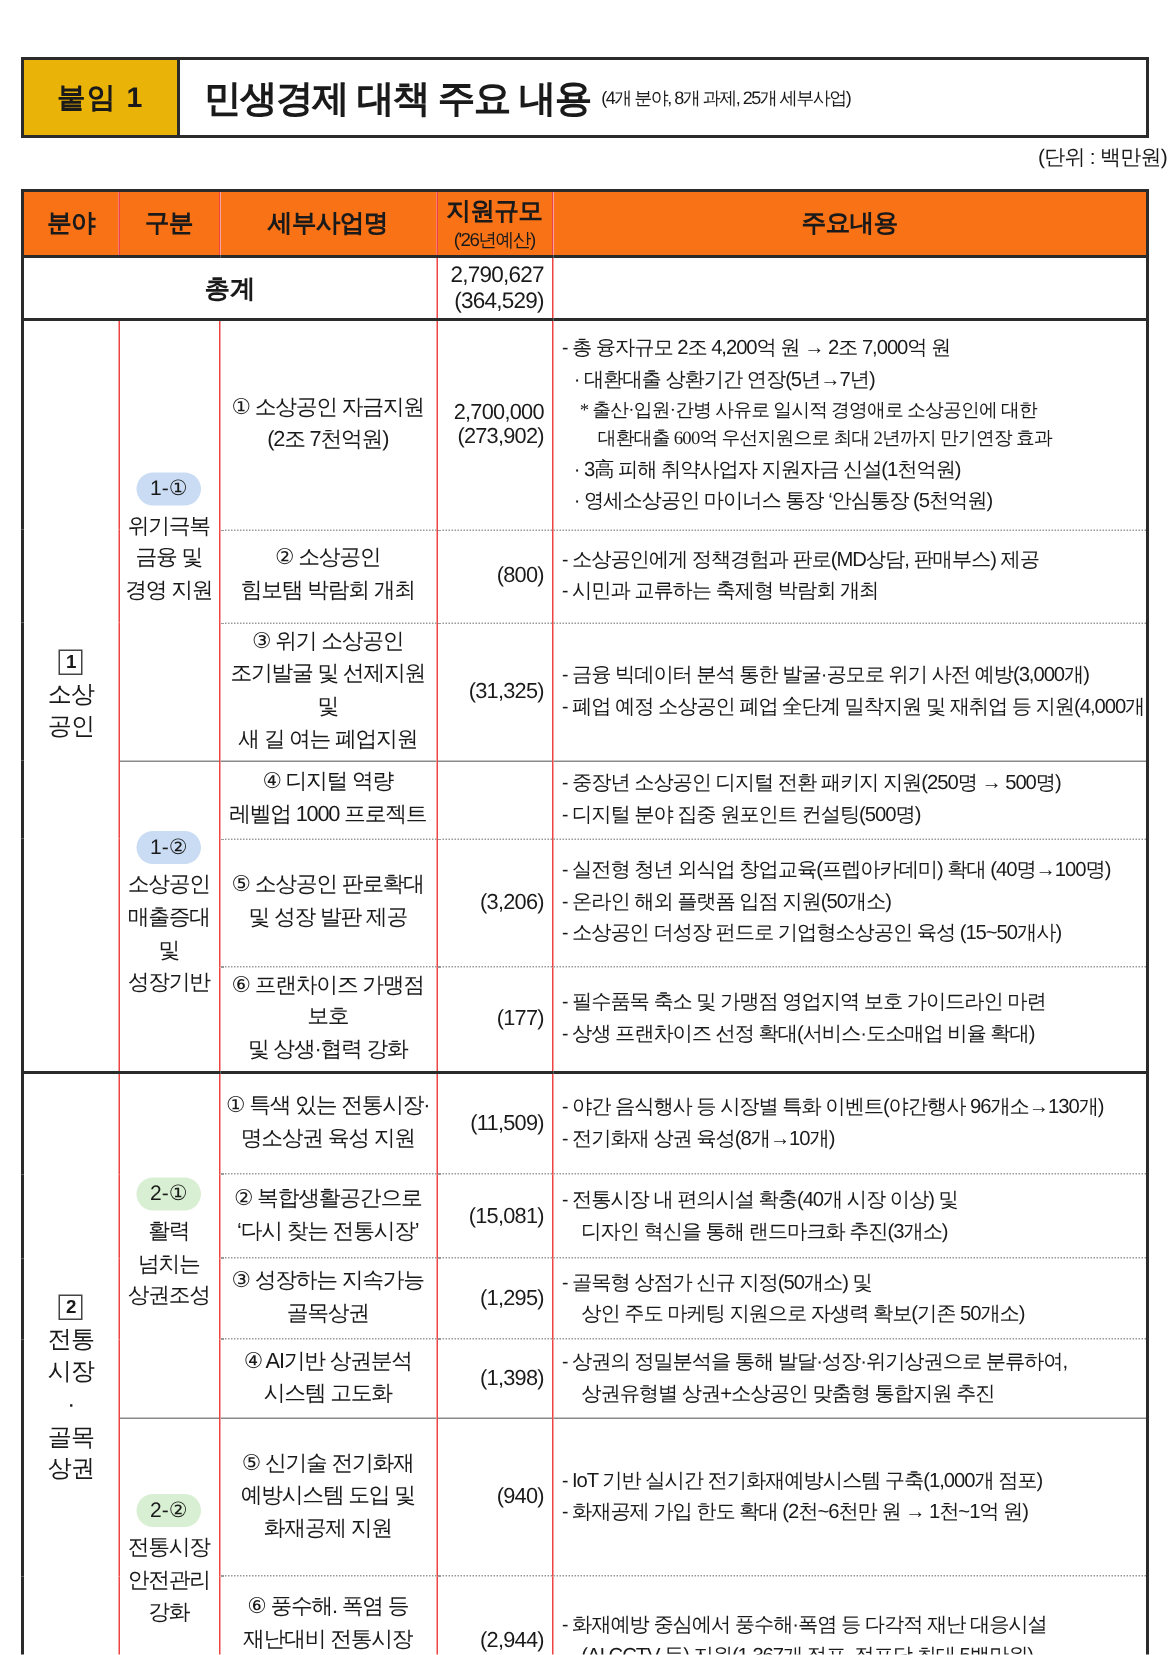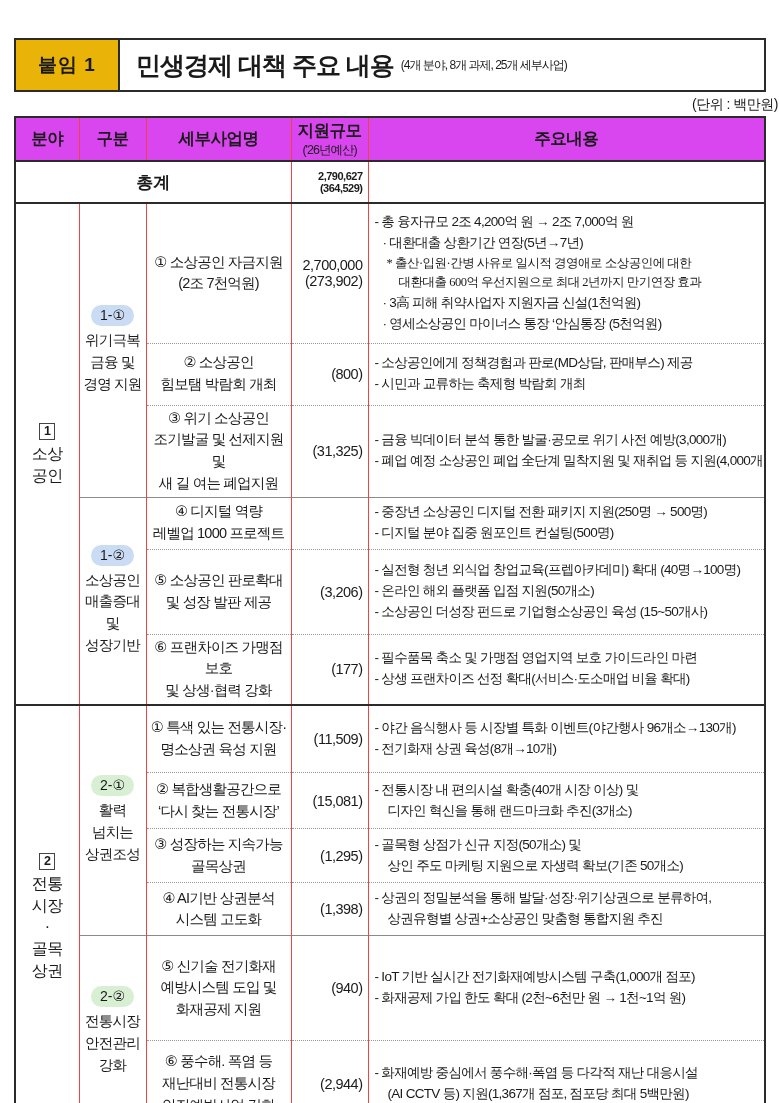--- a/index.html
+++ b/index.html
@@ -18,38 +18,38 @@
   .hdr-label {
     width: 104px; flex: 0 0 104px;
     background: #eab308; border-right: 2px solid #2b2b2b;
     display: flex; align-items: center; justify-content: center;
     font-size: 19px; font-weight: 600; letter-spacing: 1px;
   }
   .hdr-title-wrap { flex: 1; display: flex; align-items: center; padding-left: 16px; }
   .hdr-title { font-size: 25px; font-weight: bold; letter-spacing: -1px; white-space: nowrap; }
   .hdr-subtitle { font-size: 12px; margin-left: 7px; letter-spacing: -1px; white-space: nowrap; }
   
-  .unit-note { text-align: right; margin: 4px 2px 2px 0; font-size: 14px; letter-spacing: -0.5px; }
+  .unit-note { text-align: right; margin: 4px 2px 12px 0; font-size: 14px; letter-spacing: -0.5px; }
   
   table.main {
     border-collapse: collapse; table-layout: fixed;
     width: 752px; margin-left: 14px;
     border: 2px solid #2b2b2b;
   }
   th, td { border-left: 1px solid #ef4444; vertical-align: middle; padding: 0; overflow: hidden; }
   th:first-child, td.no-left { border-left: none; }
   thead th {
-    background: #d946ef; font-size: 16.5px; font-weight: bold;
+    background: #f97316; font-size: 16.5px; font-weight: bold;
     border-bottom: 2px solid #2b2b2b; text-align: center; letter-spacing: -0.5px;
   }
   thead .th-sub { font-size: 12.5px; font-weight: normal; letter-spacing: -1px; }
   tr.total-row td { border-bottom: 2px solid #2b2b2b; }
   .total-label { text-align: center; font-size: 17px; font-weight: bold; }
   .budget-cell { text-align: right; padding-right: 5px; font-size: 14.5px; letter-spacing: -0.5px; white-space: nowrap; }
-  .budget-bold { font-weight: bold; font-size: 11px; }
+  .budget-bold { font-weight: normal; font-size: 15px; }
   tr.dot-sep td { border-top: 1px dotted #999; }
   tr.cat-sep td { border-top: 1px solid #8a8a8a; }
   tr.field-sep td { border-top: 2px solid #2b2b2b; }
   .field-cell { text-align: center; font-size: 16px; letter-spacing: -0.5px; }
   .field-name { white-space: pre-line; line-height: 1.35; margin-top: 3px; }
   .fbox {
     display: inline-block; border: 1.5px solid #444; background: #fff;
     font-size: 12.5px; line-height: 15px; padding: 0 4px; font-weight: 600;
   }
   .cat-cell { text-align: center; font-size: 14.5px; letter-spacing: -0.8px; }

